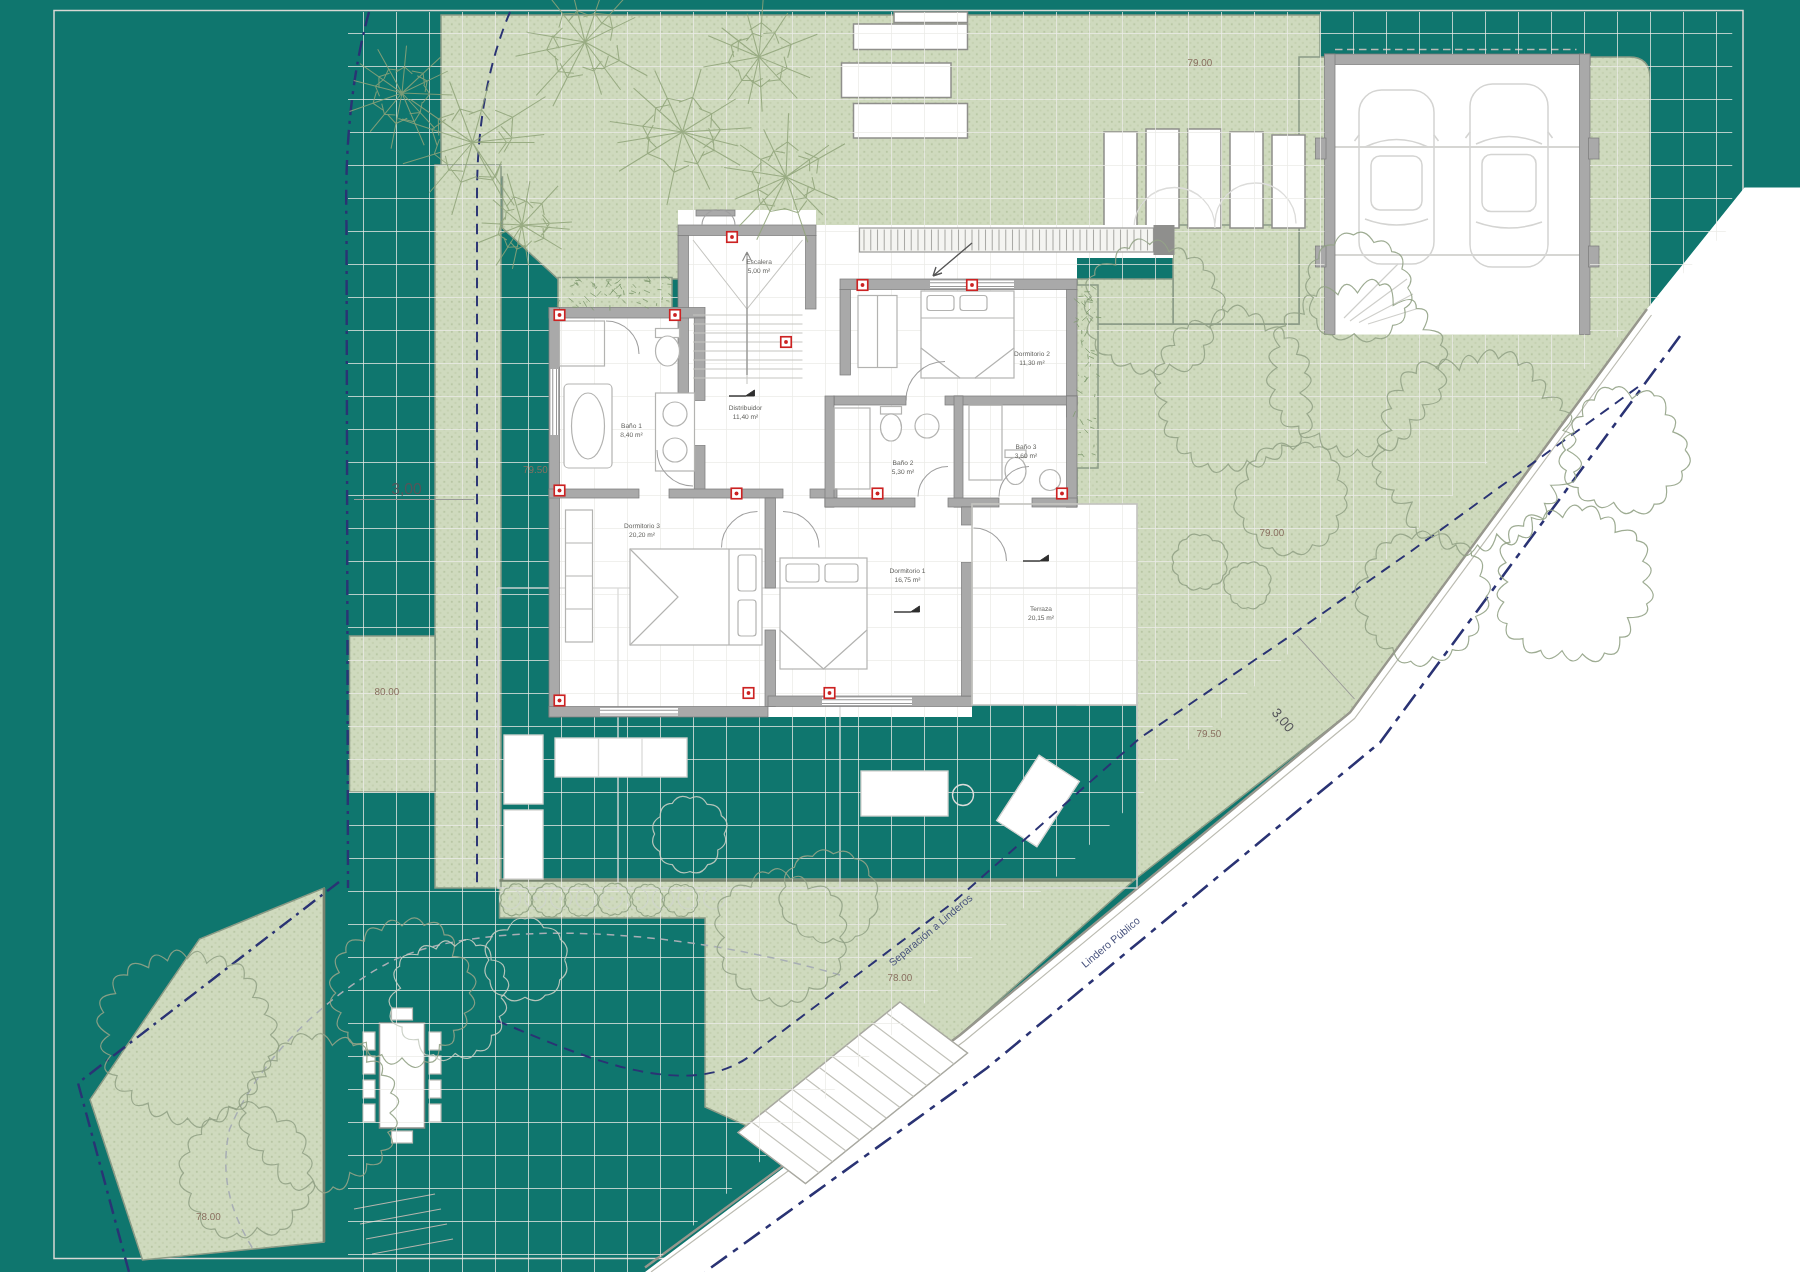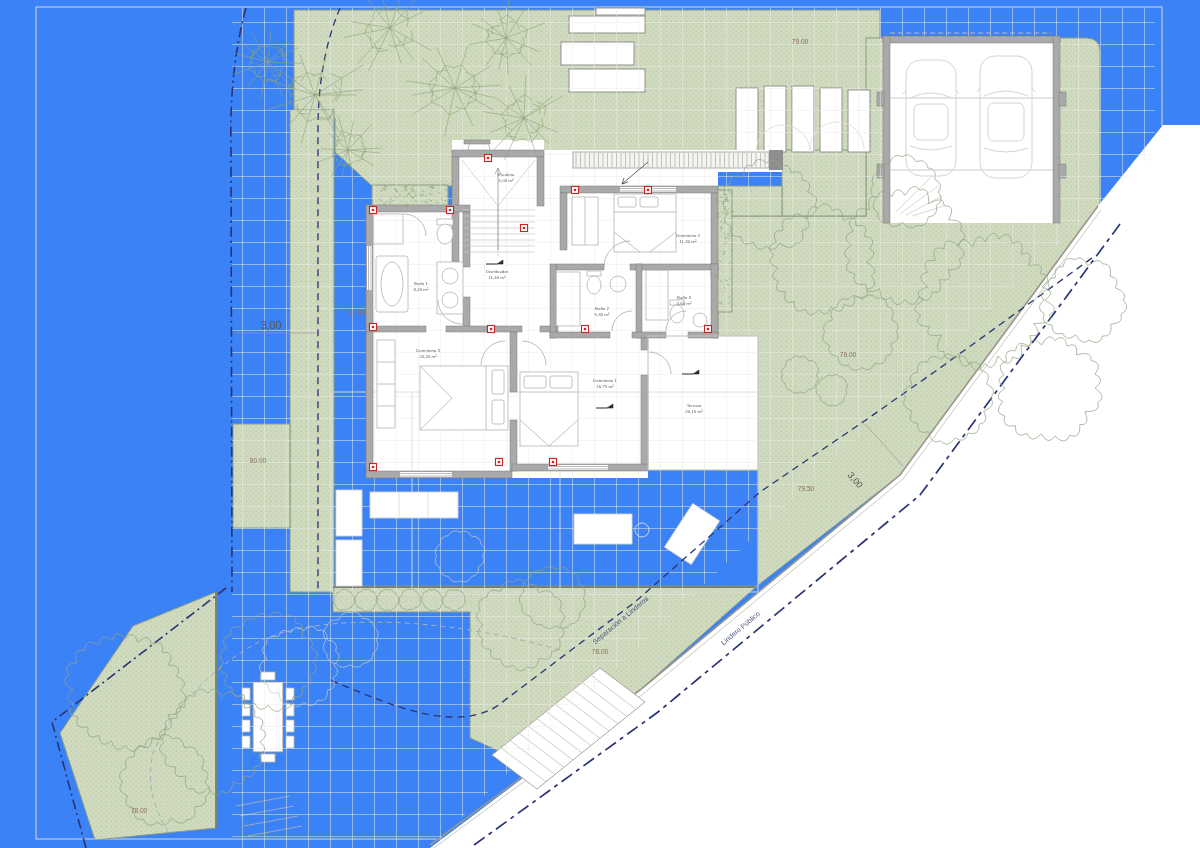--- a/index.html
+++ b/index.html
@@ -1,16 +1,16 @@
 <!DOCTYPE html>
 <html><head>
 <meta charset="utf-8">
 <style>
   html,body{margin:0;padding:0;background:#ffffff;font-family:"Liberation Sans",sans-serif;}
-  #stage{width:1200px;height:848px;position:relative;background:#3b82f6;overflow:hidden;}
+  #stage{width:1200px;height:848px;position:relative;background:#0f766e;overflow:hidden;}
   svg{display:block}
   .wall{fill:#a9a9a9;stroke:#7e7e7e;stroke-width:.5}
   .whitepad{fill:#ffffff;stroke:#8f8f8b;stroke-width:1}
   .furn{fill:#ffffff;stroke:#b3b3b1;stroke-width:.8}
   .furnline{fill:none;stroke:#b3b3b1;stroke-width:.8}
   .ghost{fill:none;stroke:#dcdcda;stroke-width:.9}
   .ghostf{fill:#ffffff;stroke:#d4d4d2;stroke-width:.9}
   .door{fill:none;stroke:#a0a0a0;stroke-width:.7}
   .green{stroke:#8b9b86;stroke-width:1}
   .rl{font-size:4.4px;fill:#63635f;text-anchor:middle}

